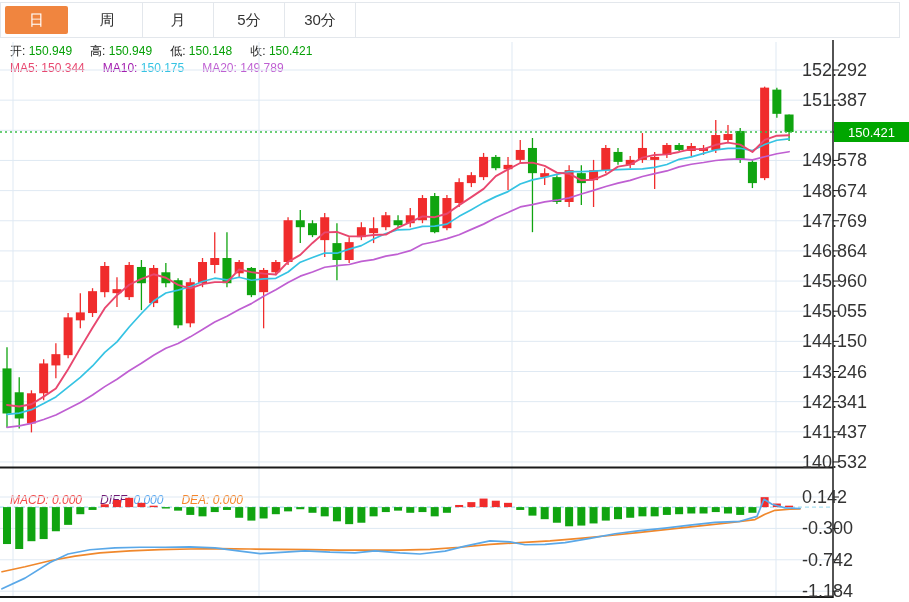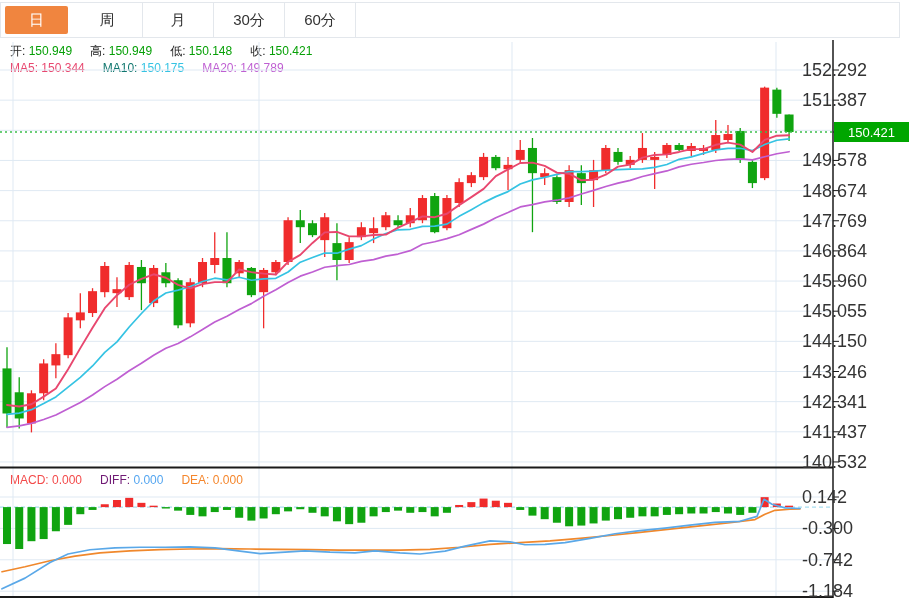--- a/index.html
+++ b/index.html
@@ -15,21 +15,21 @@
        display:flex;align-items:center;justify-content:center;}
   .tab .pill{width:100%;height:100%;display:flex;align-items:center;justify-content:center;}
   .tab-filler{flex:1;}
   
   .legend{position:absolute;left:10px;display:flex;gap:0;font-size:12px;white-space:nowrap;}
   .legend .item{margin-right:18px;}
   .legend .lab{color:#222;}
   .ohlc{top:43px;}
   .ohlc .val{color:#07a007;}
   .ma{top:61px;}
-  .macd-row{top:473px;}
+  .macd-row{top:493px;font-style:italic;}
   svg{position:absolute;left:0;top:0;}
   
   .ylab{position:absolute;left:802px;font-size:18px;color:#333;transform:translateY(-50%);}
   .price-tag{position:absolute;left:834px;top:122px;width:75px;height:20px;background:#00a600;
              color:#fff;font-size:13px;display:flex;align-items:center;justify-content:center;}
 </style>
 </head>
 <body>
 
 <div class="page">
@@ -37,36 +37,36 @@
       <div class="tab active">
         <div class="pill">日</div>
       </div>
       <div class="tab">
         <div class="pill">周</div>
       </div>
       <div class="tab">
         <div class="pill">月</div>
       </div>
       <div class="tab">
+        <div class="pill">5分</div>
+      </div>
+      <div class="tab">
         <div class="pill">30分</div>
-      </div>
-      <div class="tab">
-        <div class="pill">60分</div>
       </div>
       <div class="tab-filler"></div>
     </div>
   <div class="legend ohlc" id="ohlc-row">
       <span class="item"><span class="lab">开:</span> <span class="val">150.949</span></span>
       <span class="item"><span class="lab">高:</span> <span class="val">150.949</span></span>
       <span class="item"><span class="lab">低:</span> <span class="val">150.148</span></span>
       <span class="item"><span class="lab">收:</span> <span class="val">150.421</span></span>
     </div>
   <div class="legend ma" id="ma-row">
       <span class="item"><span class="lab" style="color: rgb(232, 71, 111);">MA5:</span> <span class="val" style="color: rgb(232, 71, 111);">150.344</span></span>
-      <span class="item"><span class="lab" style="color: #0f766e;">MA10:</span> <span class="val" style="color: rgb(53, 195, 227);">150.175</span></span>
+      <span class="item"><span class="lab" style="color: #a21caf;">MA10:</span> <span class="val" style="color: rgb(53, 195, 227);">150.175</span></span>
       <span class="item"><span class="lab" style="color: rgb(191, 95, 210); text-align: center;">MA20:</span> <span class="val" style="color: rgb(191, 95, 210); margin-top: 16px;">149.789</span></span>
     </div>
   <div class="legend macd-row" id="macd-row">
       <span class="item"><span class="lab" style="color: rgb(243, 74, 74);">MACD:</span> <span class="val" style="color: rgb(243, 74, 74);">0.000</span></span>
       <span class="item"><span class="lab" style="color: #701a75;">DIFF:</span> <span class="val" style="color: rgb(85, 166, 240);">0.000</span></span>
       <span class="item"><span class="lab" style="color: rgb(245, 134, 44);">DEA:</span> <span class="val" style="color: rgb(245, 134, 44);">0.000</span></span>
     </div>
   <svg id="chart" width="909" height="562" viewBox="0 40 909 562" style="top:40px">
       <line x1="13" y1="42" x2="13" y2="596" stroke="#dfe9f3" stroke-width="1"></line>
       <line x1="259" y1="42" x2="259" y2="596" stroke="#dfe9f3" stroke-width="1"></line>

